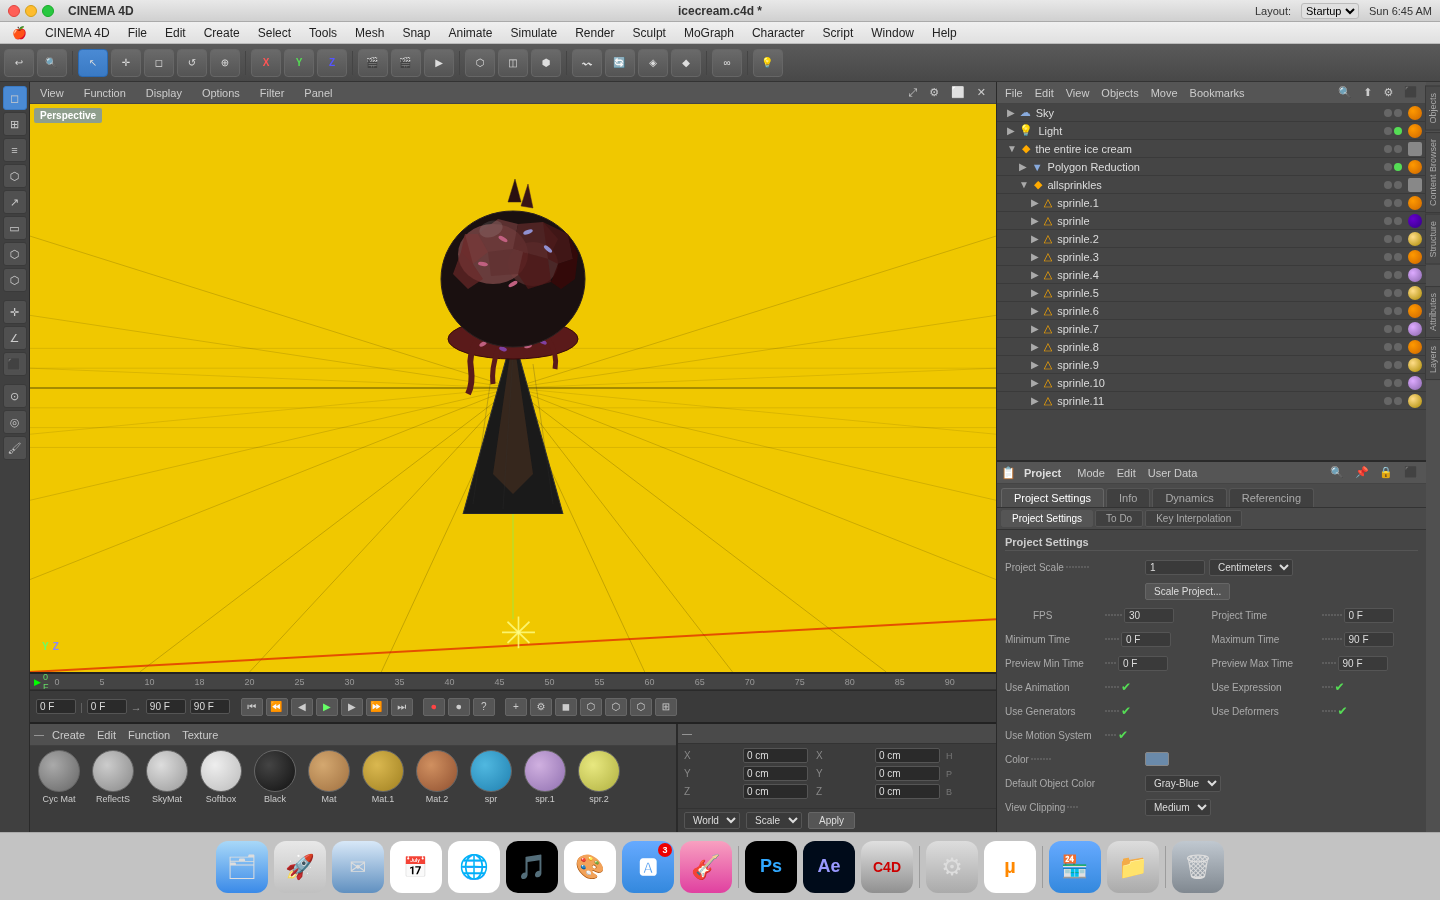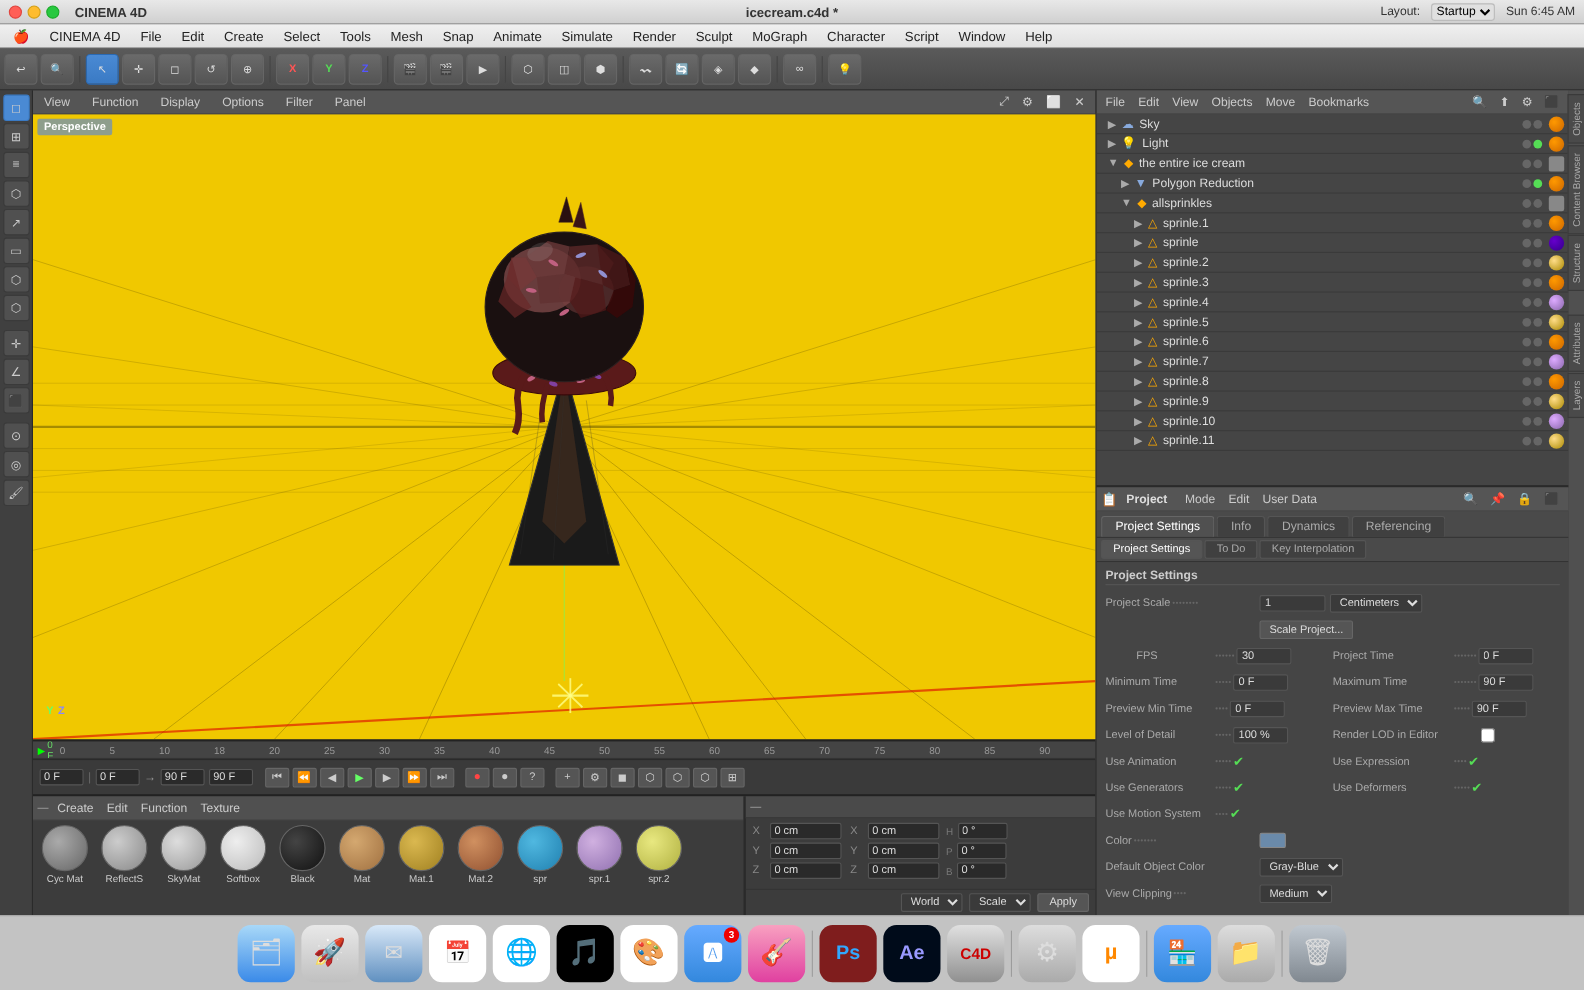--- a/index.html
+++ b/index.html
@@ -190,21 +190,21 @@
     .anim-ctrl-btn {
       width: 22px; height: 18px; background: #555; border: 1px solid #666;
       display: flex; align-items: center; justify-content: center;
       color: #ccc; font-size: 10px; cursor: pointer; border-radius: 2px;
     }
     .coord-col { display: flex; flex-direction: column; gap: 3px; }
     .coord-row { display: flex; align-items: center; gap: 4px; }
     .coord-label { font-size: 10px; color: #888; width: 12px; }
     .coord-input {
       width: 65px; background: #2a2a2a; border: 1px solid #555;
-      color: #ddd; font-size: 10px; padding: 1px 3px; border-radius: 2px;
+      color: #ddd; font-size: 10px; padding: 1px 3px; border-radius: 2px; margin-left: 43px;
     }
     .ws-select {
       background: #3a3a3a; border: 1px solid #555; color: #ddd;
       font-size: 10px; padding: 1px 4px; border-radius: 2px;
     }
     .apply-btn {
       background: #555; border: 1px solid #666; color: #ddd;
       padding: 2px 10px; font-size: 10px; cursor: pointer; border-radius: 2px;
     }
 
@@ -630,21 +630,21 @@
             </div>
             <div class="coord-row">
               <span class="coord-label">Z</span>
               <input type="text" class="coord-input" value="0 cm" style="">
               <span style="font-size:9px;color:#777;margin-left:2px;">B</span>
               <input type="text" class="coord-input" value="0 °" style="width: 45px;">
             </div>
           </div>
         </div>
 
-        <div style="height:24px;display:flex;align-items:center;padding:0 6px;gap:6px;border-top:1px solid #333;justify-content:flex-end;">
+        <div style="height:24px;display:flex;align-items:center;padding:0 6px;gap:6px;border-top:1px solid #333;">
           <select class="ws-select">
             <option>World</option>
           </select>
           <select class="ws-select">
             <option>Scale</option>
           </select>
           <button class="apply-btn">Apply</button>
         </div>
       </div>
     </div>
@@ -998,37 +998,20 @@
                 <span class="attr-dot"></span>
                 <span class="attr-dot"></span>
                 <span class="attr-dot"></span>
                 <span class="attr-dot"></span>
                 <span class="attr-dot"></span>
               </span>
             <input type="text" class="attr-input" value="90 F" style="width: 50px;">
           </div>
         </div>
 
-        <div class="attr-row">
-          <div style="flex:1;display:flex;align-items:center;">
-            <span style="font-size:10px;color:#aaa;width:100px;">Level of Detail</span>
-            <span class="attr-dots">
-                <span class="attr-dot"></span>
-                <span class="attr-dot"></span>
-                <span class="attr-dot"></span>
-                <span class="attr-dot"></span>
-                <span class="attr-dot"></span>
-              </span>
-            <input type="text" class="attr-input" value="100 %" style="width: 50px;">
-          </div>
-          <div style="flex:1;display:flex;align-items:center;">
-            <span style="font-size:10px;color:#aaa;width:130px;">Render LOD in Editor</span>
-            <input type="checkbox" style="margin-left: 4px;">
-          </div>
-        </div>
 
         <div class="attr-row">
           <div style="flex:1;display:flex;align-items:center;">
             <span style="font-size:10px;color:#aaa;width:100px;">Use Animation</span>
             <span class="attr-dots">
                 <span class="attr-dot"></span>
                 <span class="attr-dot"></span>
                 <span class="attr-dot"></span>
                 <span class="attr-dot"></span>
                 <span class="attr-dot"></span>
@@ -1171,21 +1154,21 @@
     <span style="font-size:24px;">🎨</span>
   </div>
   <div class="dock-icon" style="background:linear-gradient(to bottom,#6af,#38d);border-radius:12px;">
     <span style="font-size:20px;color:white;font-weight:bold;">🅰</span>
     <div class="dock-badge">3</div>
   </div>
   <div class="dock-icon" style="background:linear-gradient(to bottom,#f8a0c0,#e040a0);border-radius:12px;">
     <span style="font-size:24px;">🎸</span>
   </div>
   <div class="dock-sep"></div>
-  <div class="dock-icon" style="background:#7f1d1d;border-radius:12px;">
+  <div class="dock-icon" style="background:#000000;border-radius:12px;">
     <span style="font-size:18px;color:#31a8ff;font-weight:bold;">Ps</span>
   </div>
   <div class="dock-icon" style="background:#000b1a;border-radius:12px;">
     <span style="font-size:18px;color:#9999ff;font-weight:bold;">Ae</span>
   </div>
   <div class="dock-icon" style="background:linear-gradient(to bottom,#e0e0e0,#909090);border-radius:12px;">
     <span style="font-size:14px;color:#c00;font-weight:bold;">C4D</span>
   </div>
   <div class="dock-sep"></div>
   <div class="dock-icon" style="background:linear-gradient(to bottom,#ddd,#aaa);border-radius:12px;">

